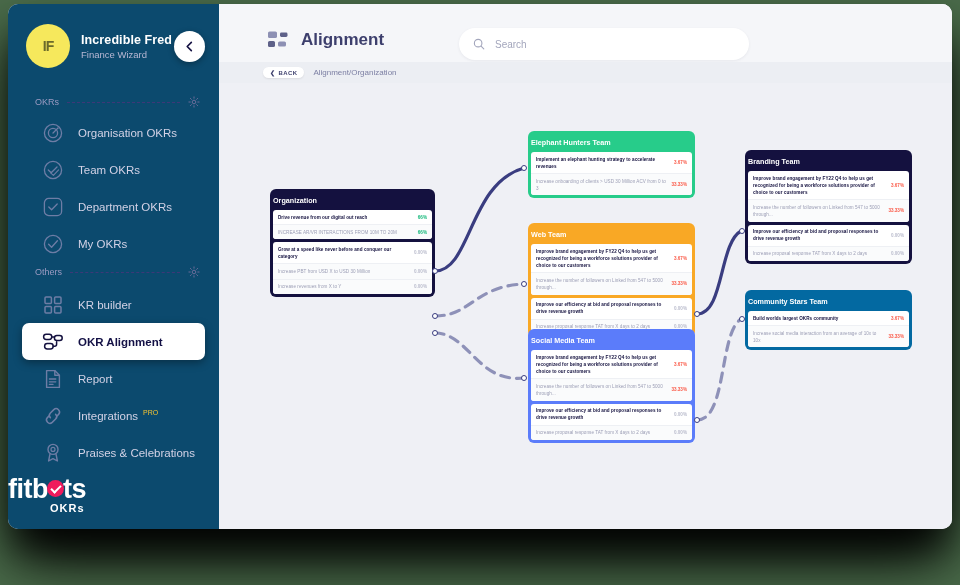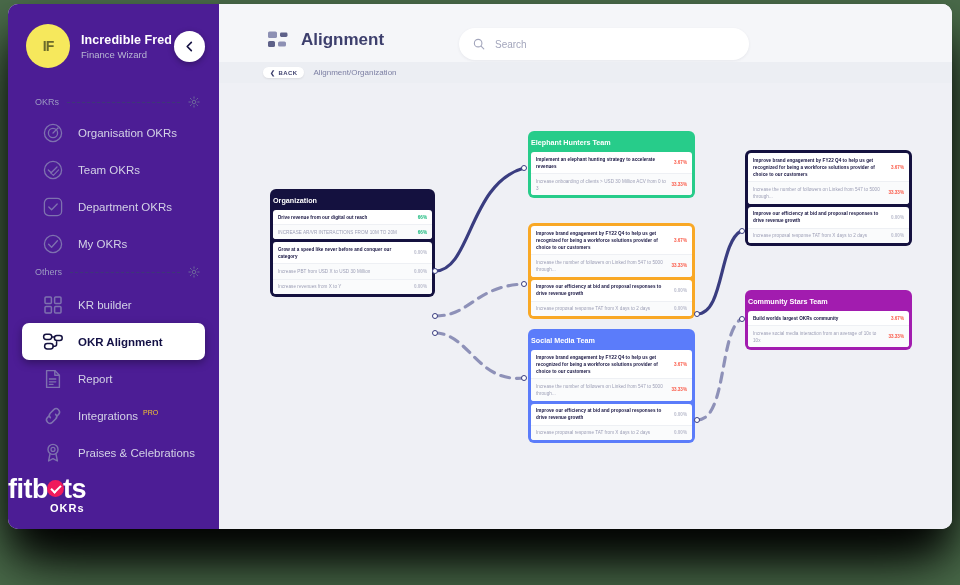--- a/index.html
+++ b/index.html
@@ -10,21 +10,21 @@
   }
   #frame {
     position:absolute; left:8px; top:4px; width:944px; height:525px;
     border-radius:10px; overflow:hidden;
     background:#eff0f5;
     box-shadow:0 26px 42px -6px rgba(0,0,0,0.95), 0 40px 60px -10px rgba(0,0,0,0.8);
   }
   
   #sidebar {
     position:absolute; left:0; top:0; width:211px; height:525px;
-    background:#4c1d95;
+    background:#0c4a6e;
   }
   .profile { position:absolute; left:18px; top:20px; display:flex; align-items:center; }
   .avatar {
     width:44px; height:44px; border-radius:50%; background:#f6e85c;
     display:flex; align-items:center; justify-content:center;
     color:#6b6a2b; font-size:14px; font-weight:bold; letter-spacing:-1px;
   }
   .pname { margin-left:11px; }
   .pname .n { color:#fff; font-size:12.5px; font-weight:bold; letter-spacing:.1px;}
   .pname .r { color:#b9b8d4; font-size:9.5px; margin-top:2px;}
@@ -303,20 +303,21 @@
                 <div class="t">Implement an elephant hunting strategy to accelerate revenues</div>
                 <div class="p pct-red">3.67%</div>
               </div>
               <div class="row kr">
                 <div class="t">Increase onboarding of clients &gt; USD 30 Million ACV from 0 to 3</div>
                 <div class="p pct-red">33.33%</div>
               </div>
             </div>
           </div>
           <div class="card" style="left: 309px; top: 140px; width: 167px; background: rgb(249, 168, 37);">
+            <div class="hd" style="color:#ffffff">Web Team</div>
             <div class="grp">
               <div class="row obj">
                 <div class="t">Improve brand engagement by FY22 Q4 to help us get recognized for being a workforce solutions provider of choice to our customers</div>
                 <div class="p pct-red">3.67%</div>
               </div>
               <div class="row kr">
                 <div class="t">Increase the number of followers on Linked from 547 to 5000 through...</div>
                 <div class="p pct-red">33.33%</div>
               </div>
             </div>
@@ -348,20 +349,21 @@
                 <div class="t">Improve our efficiency at bid and proposal responses to drive revenue growth</div>
                 <div class="p pct-grey">0.00%</div>
               </div>
               <div class="row kr">
                 <div class="t">Increase proposal response TAT from X days to 2 days</div>
                 <div class="p pct-grey">0.00%</div>
               </div>
             </div>
           </div>
           <div class="card" style="left: 526px; top: 67px; width: 167px; background: rgb(20, 17, 63);">
+            <div class="hd" style="color:#ffffff">Branding Team</div>
             <div class="grp">
               <div class="row obj">
                 <div class="t">Improve brand engagement by FY22 Q4 to help us get recognized for being a workforce solutions provider of choice to our customers</div>
                 <div class="p pct-red">3.67%</div>
               </div>
               <div class="row kr">
                 <div class="t">Increase the number of followers on Linked from 547 to 5000 through...</div>
                 <div class="p pct-red">33.33%</div>
               </div>
             </div>
@@ -369,21 +371,21 @@
               <div class="row obj">
                 <div class="t">Improve our efficiency at bid and proposal responses to drive revenue growth</div>
                 <div class="p pct-grey">0.00%</div>
               </div>
               <div class="row kr">
                 <div class="t">Increase proposal response TAT from X days to 2 days</div>
                 <div class="p pct-grey">0.00%</div>
               </div>
             </div>
           </div>
-          <div class="card" style="left: 526px; top: 207px; width: 167px; background: #a21caf;">
+          <div class="card" style="left: 526px; top: 207px; width: 167px; background: #0369a1;">
             <div class="hd" style="color:#ffffff">Community Stars Team</div>
             <div class="grp">
               <div class="row obj">
                 <div class="t">Build worlds largest OKRs community</div>
                 <div class="p pct-red">3.67%</div>
               </div>
               <div class="row kr">
                 <div class="t">Increase social media interaction from an average of 10x to 10x</div>
                 <div class="p pct-red">33.33%</div>
               </div>

